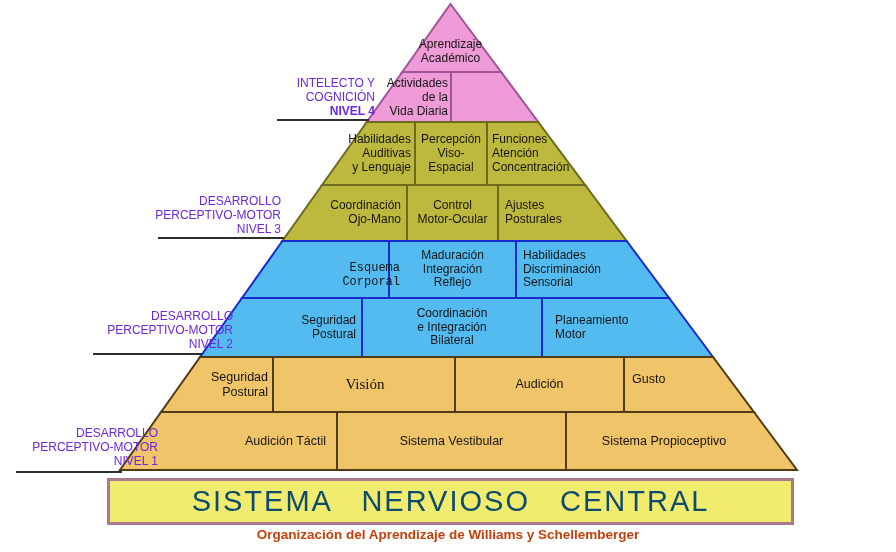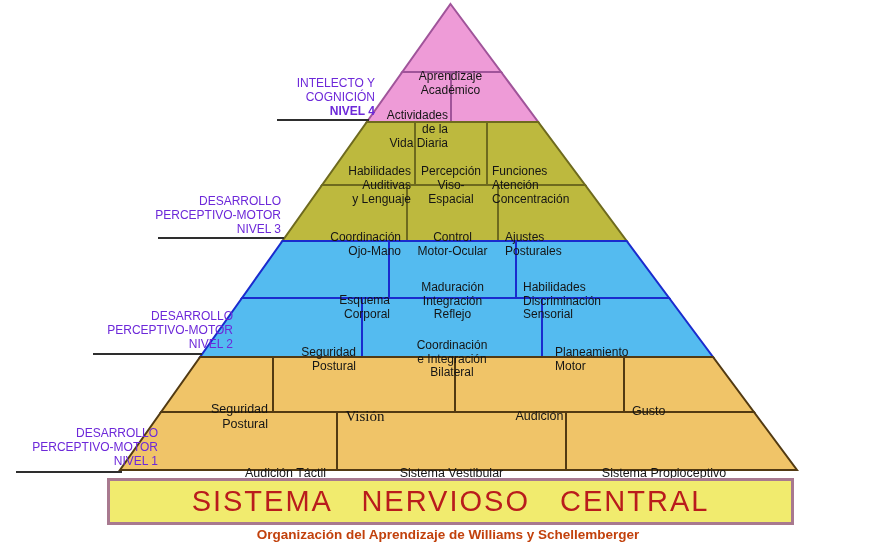--- a/index.html
+++ b/index.html
@@ -5,36 +5,36 @@
   html,body{margin:0;padding:0;background:#ffffff;}
   .stage{position:relative;width:896px;height:552px;background:#ffffff;
          font-family:"Liberation Sans", sans-serif;overflow:hidden;}
   .pyr-svg{position:absolute;left:0;top:0;width:896px;height:552px;}
   polygon{stroke-width:2;stroke-linejoin:miter;}
   .f-pink{fill:#EE9BD7;stroke:#A0549A;}
   .f-olive{fill:#BDB93E;stroke:#6E6A1E;}
   .f-blue{fill:#54BBF0;stroke:#1A2BCE;}
   .f-orange{fill:#F0C468;stroke:#523A12;}
   .ct{position:absolute;display:flex;align-items:center;color:#151515;
-      font-size:12px;line-height:1.16;margin-top:32px;}
+      font-size:12px;line-height:1.16;}
   .ct span{white-space:pre-line;width:100%;}
   .ta-r{text-align:right;}
   .ta-c{text-align:center;}
   .ta-l{text-align:left;}
   .lvl{position:absolute;color:#6d28d9;font-size:12px;line-height:14px;
        text-align:right;}
   .lvl .lvl-text{white-space:pre-line;display:block;}
   .lvl .lvl-num{display:block;}
   .lvl .lvl-num.bold{font-weight:bold;}
   .uline{position:absolute;height:2px;background:#2e2e2e;}
   .banner{position:absolute;left:107px;top:478px;width:681px;height:41px;
           background:#F1EB6E;border:3px solid #A8798F;
           display:flex;align-items:center;justify-content:center;}
   .banner span{font-size:29px;letter-spacing:2px;word-spacing:20px;
-               color:#b91c1c;}
+               color:#0c4a6e;}
   .caption{position:absolute;left:0;top:527px;width:896px;text-align:center;
            font-size:13.5px;font-weight:bold;color:#c2410c;}
 </style>
 </head>
 <body>
 
 <div class="stage">
 
   <svg class="pyr-svg" viewBox="0 0 896 552">
 
@@ -95,21 +95,21 @@
     </div>
   <div class="ct ta-c" style="left:407px;top:185px;width:91px;height:56px;">
       <span>Control
 Motor-Ocular</span>
     </div>
   <div class="ct ta-l" style="left:505px;top:185px;width:92px;height:56px;">
       <span>Ajustes
 Posturales</span>
     </div>
 
-  <div class="ct ta-r" style="left:294px;top:241px;width:96px;height:69px;">
+  <div class="ct ta-r" style="left:304px;top:241px;width:96px;height:69px;font-family:Liberation Mono, monospace;">
       <span>Esquema
 Corporal</span>
     </div>
   <div class="ct ta-c" style="left:389px;top:241px;width:127px;height:57px;">
       <span>Maduración
 Integración
 Reflejo</span>
     </div>
   <div class="ct ta-l" style="left:523px;top:241px;width:116px;height:57px;">
       <span>Habilidades

